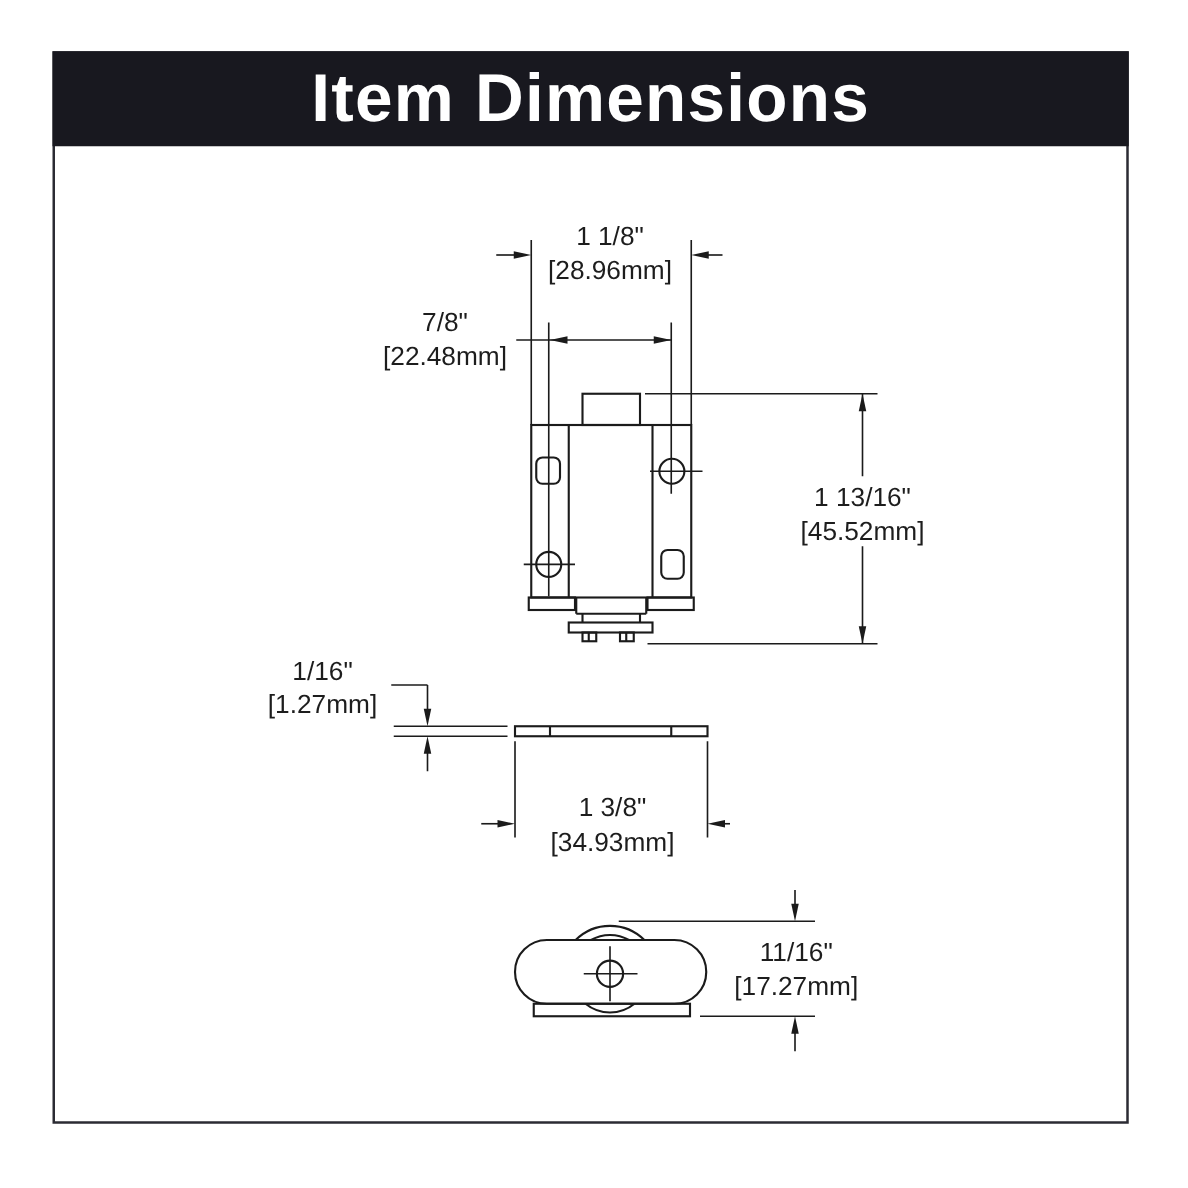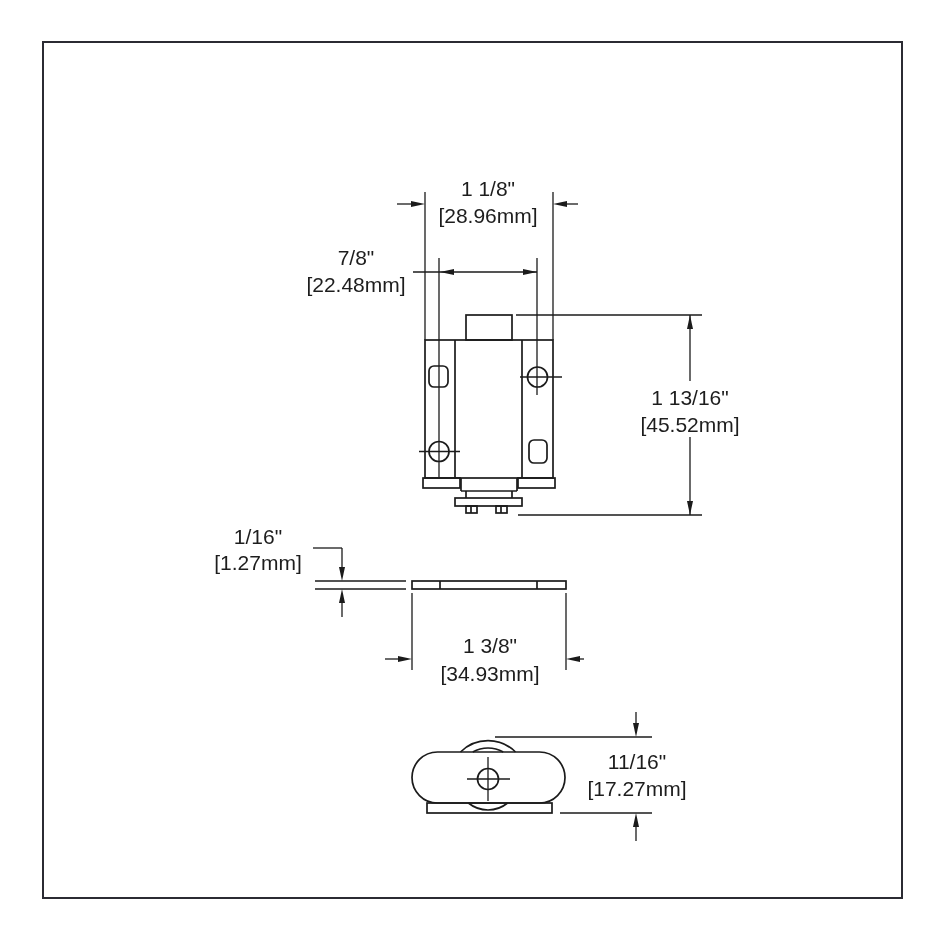--- a/index.html
+++ b/index.html
@@ -19,20 +19,23 @@
   .lbl{fill:#1d1d1d;font-size:21px;font-family:"Liberation Sans",sans-serif;
        text-anchor:middle;}
 </style>
 </head>
 <body>
 
 <div class="page">
 
   <div class="frame"></div>
 
+  <div class="header">
+    <div class="header-title">Item Dimensions</div>
+  </div>
 
   <svg width="950" height="950" viewBox="0 0 950 950">
 
     <g>
       <rect class="ln" x="466" y="315" width="46" height="25"></rect>
       <rect class="ln" x="425" y="340" width="128" height="138"></rect>
       <line class="ln" x1="455" y1="340" x2="455" y2="478"></line>
       <line class="ln" x1="522" y1="340" x2="522" y2="478"></line>
 
       <rect class="ln" x="423" y="478" width="37" height="10"></rect>

